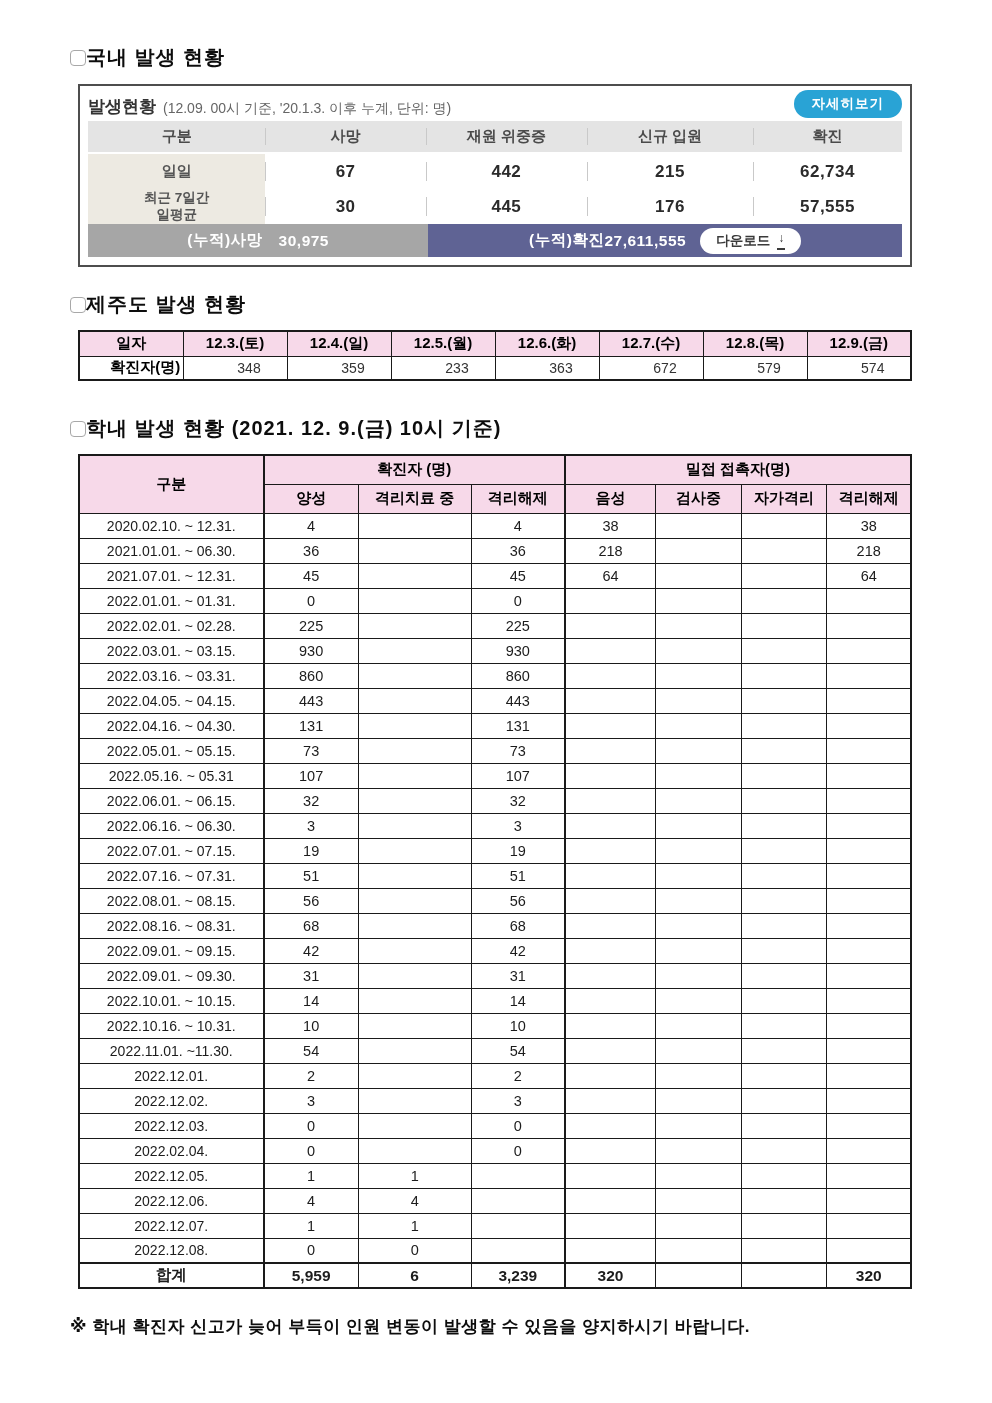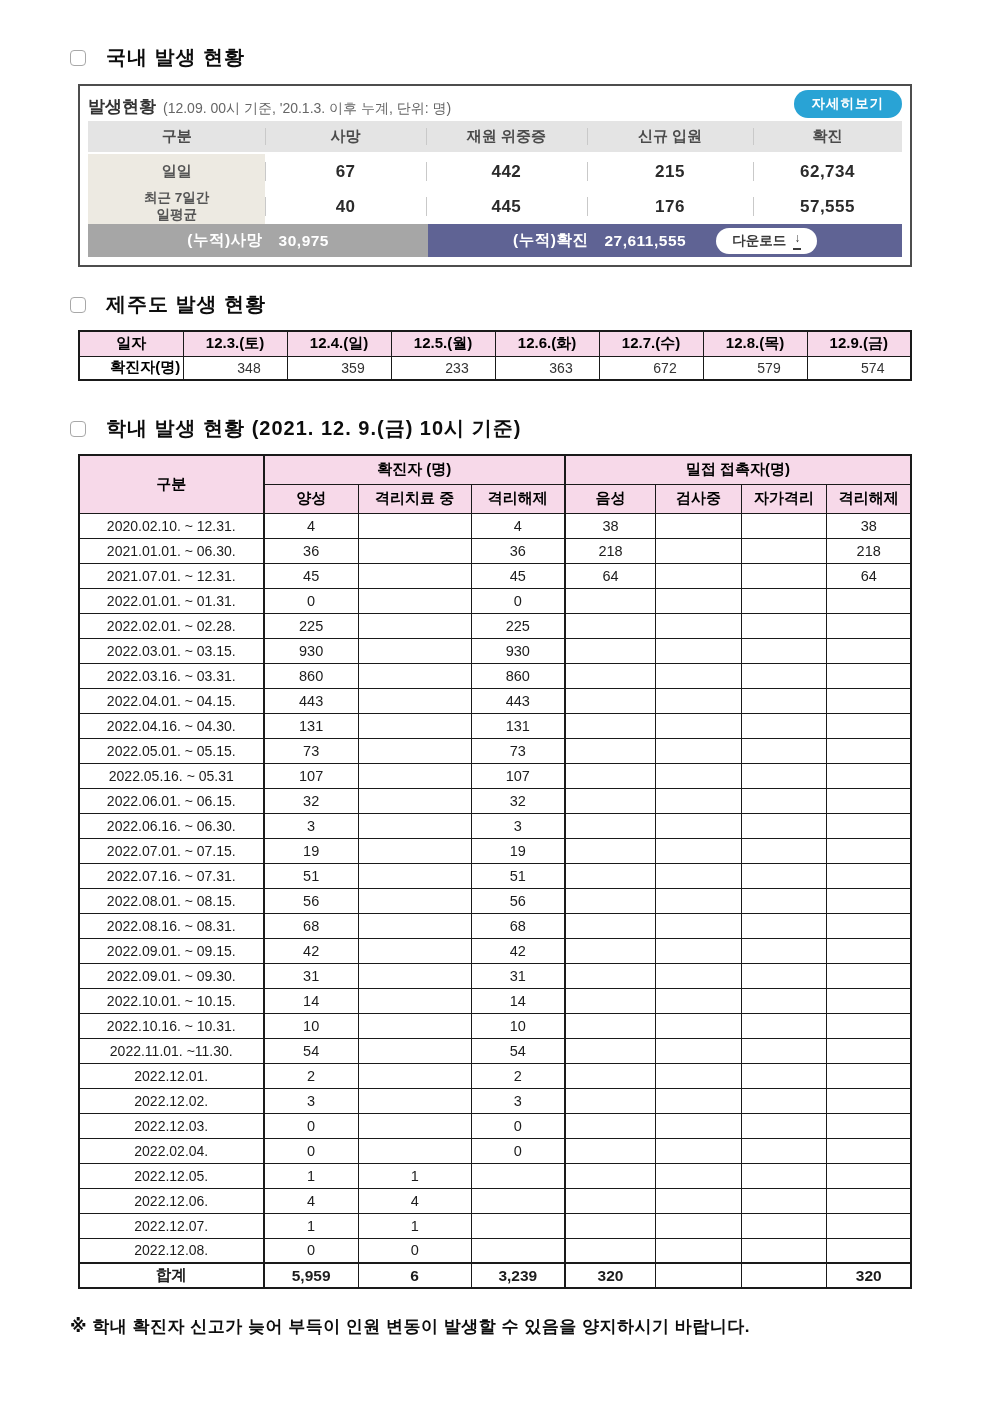--- a/index.html
+++ b/index.html
@@ -6,21 +6,21 @@
   html,body { background:#ffffff; }
   .page {
     position:relative; width:992px; height:1403px; background:#fff;
     font-family:"Liberation Sans","DejaVu Sans",sans-serif; color:#111;
     overflow:hidden;
   }
   .content { position:absolute; left:78px; top:0; width:834px; }
 
   
   .sec-head {
-    display:flex; align-items:center; gap:20px;
+    display:flex; align-items:center; gap:0;
     margin-left:-8px; font-size:20px; font-weight:bold; color:#0d0d0d;
     letter-spacing:1px;
   }
   .sec-head.first { padding-top:44px; }
   .chk {
     width:16px; height:16px; border:1.5px solid #a8a8a8; border-radius:4px;
     background:#fff; flex:0 0 auto;
   }
 
   
@@ -42,21 +42,21 @@
   .sep::before {
     content:""; position:absolute; left:0; top:22%; height:56%; width:1px; background:#c9c9c9;
   }
   .nat-footer { display:flex; height:33px; }
   .f-gray {
     width:41.8%; background:#a6a6a6; color:#fff; font-weight:bold; font-size:15.5px;
     display:flex; align-items:center; justify-content:center; gap:16px; letter-spacing:0.5px;
   }
   .f-purple {
     width:58.2%; background:#5f6394; color:#fff; font-weight:bold; font-size:15.5px;
-    display:flex; align-items:center; justify-content:center; gap:16px; letter-spacing:0.5px;
+    display:flex; align-items:center; justify-content:center; gap:0; letter-spacing:0.5px;
   }
   .dl-btn {
     background:#fff; color:#3a3a3a; font-weight:bold; font-size:13.5px;
     border:none; border-radius:14px; padding:4px 16px; font-family:inherit;
     display:flex; gap:7px; cursor:pointer; margin-left:14px;
   }
   .dl-icon { border-bottom:2px solid #3a3a3a; line-height:1; padding:0 1px 0px; font-size:12px; }
 
   
   table { border-collapse:collapse; width:100%; table-layout:fixed; }
@@ -103,21 +103,21 @@
         <div class="ncell nh sep">확진</div>
 
         <div class="ncell nl">일일</div>
         <div class="ncell nv sep">67</div>
         <div class="ncell nv sep">442</div>
         <div class="ncell nv sep">215</div>
         <div class="ncell nv sep">62,734</div>
 
         <div class="ncell nl nl2">최근 7일간
 일평균</div>
-        <div class="ncell nv sep">40</div>
+        <div class="ncell nv sep">30</div>
         <div class="ncell nv sep">445</div>
         <div class="ncell nv sep">176</div>
         <div class="ncell nv sep">57,555</div>
       </div>
       <div class="nat-footer">
         <div class="f-gray">
           <span>(누적)사망</span>
           <span>30,975</span>
         </div>
         <div class="f-purple">
@@ -260,21 +260,21 @@
             <td class="c-date">2022.03.16.  ~  03.31.</td>
             <td class="c-val thick-l">860</td>
             <td class="c-val"></td>
             <td class="c-val">860</td>
             <td class="c-val thick-l"></td>
             <td class="c-val"></td>
             <td class="c-val"></td>
             <td class="c-val"></td>
           </tr>
           <tr>
-            <td class="c-date">2022.04.01.  ~  04.15.</td>
+            <td class="c-date">2022.04.05.  ~  04.15.</td>
             <td class="c-val thick-l">443</td>
             <td class="c-val"></td>
             <td class="c-val">443</td>
             <td class="c-val thick-l"></td>
             <td class="c-val"></td>
             <td class="c-val"></td>
             <td class="c-val"></td>
           </tr>
           <tr>
             <td class="c-date">2022.04.16.  ~  04.30.</td>

